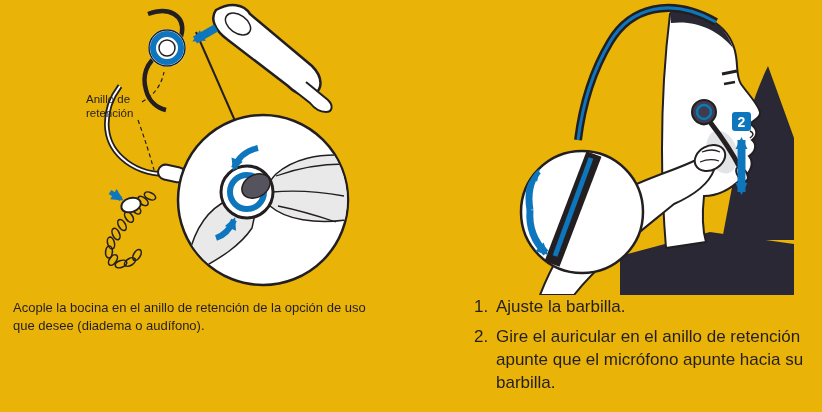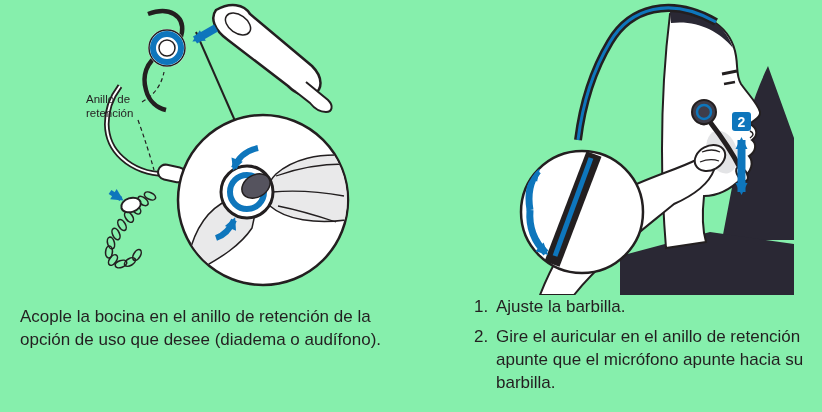--- a/index.html
+++ b/index.html
@@ -3,32 +3,32 @@
 <meta charset="utf-8">
 <style>
   * { box-sizing: border-box; }
   html, body { margin: 0; padding: 0; }
   body {
     width: 822px; height: 412px;
     background: #ffffff;
     font-family: "Liberation Sans", "DejaVu Sans", sans-serif;
     color: #231f20;
   }
-  .page { position: relative; width: 822px; height: 412px; background: #86efac; overflow: hidden; }
+  .page { position: relative; width: 822px; height: 412px; background: #eab308; overflow: hidden; }
   .fig { position: absolute; }
   .fig svg { display: block; width: 100%; height: 100%; }
   .fig-left  { left: 0;   top: 0; width: 460px; height: 295px; }
   .fig-right { left: 470px; top: 0; width: 352px; height: 295px; }
   .ring-label {
     position: absolute; left: 86px; top: 92px; width: 64px;
     font-size: 11.5px; line-height: 1.25; color: #231f20;
   }
   .caption {
     position: absolute; left: 8px; top: 294px; width: 368px;
-    margin: 12px; font-size: 17px; line-height: 1.35;
+    margin: 5px; font-size: 13px; line-height: 1.35;
   }
   .steps {
     position: absolute; left: 474px; top: 296px; width: 342px;
     font-size: 17px; line-height: 1.35;
   }
   .step { display: flex; margin-bottom: 7px; }
   .step-num { flex: 0 0 22px; width: 22px; }
   .step-text { flex: 1; }
 </style>
 </head>

